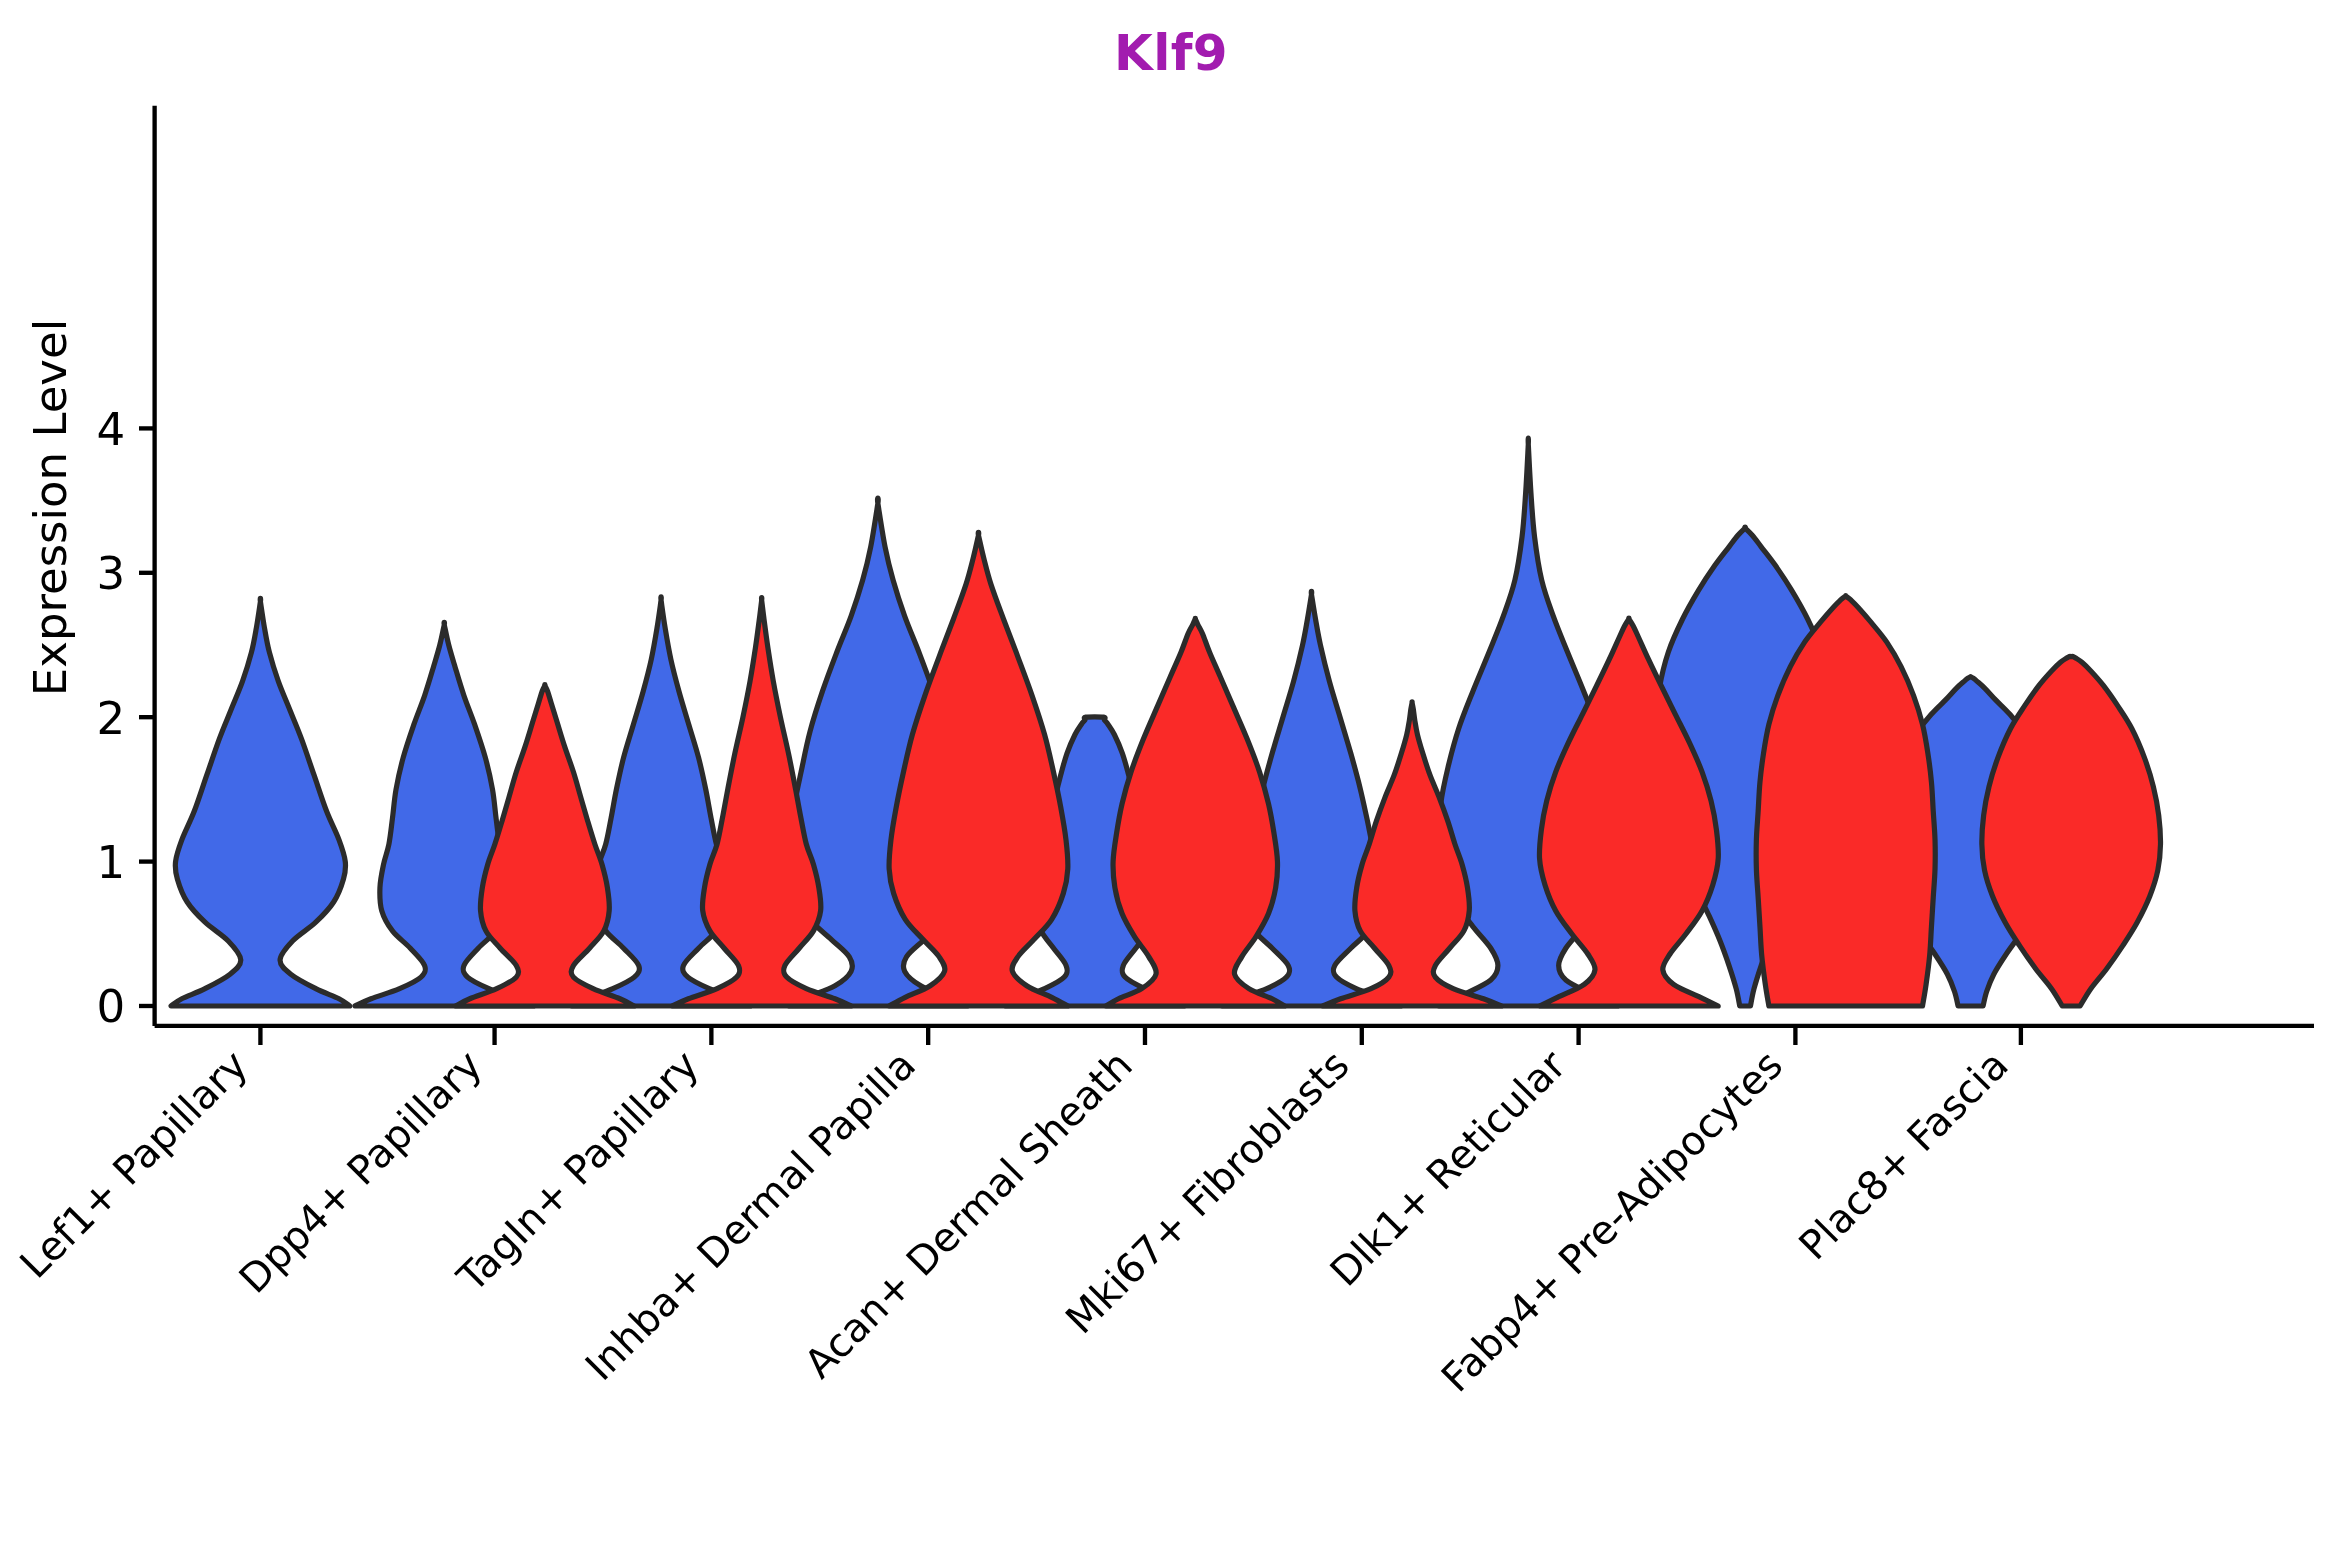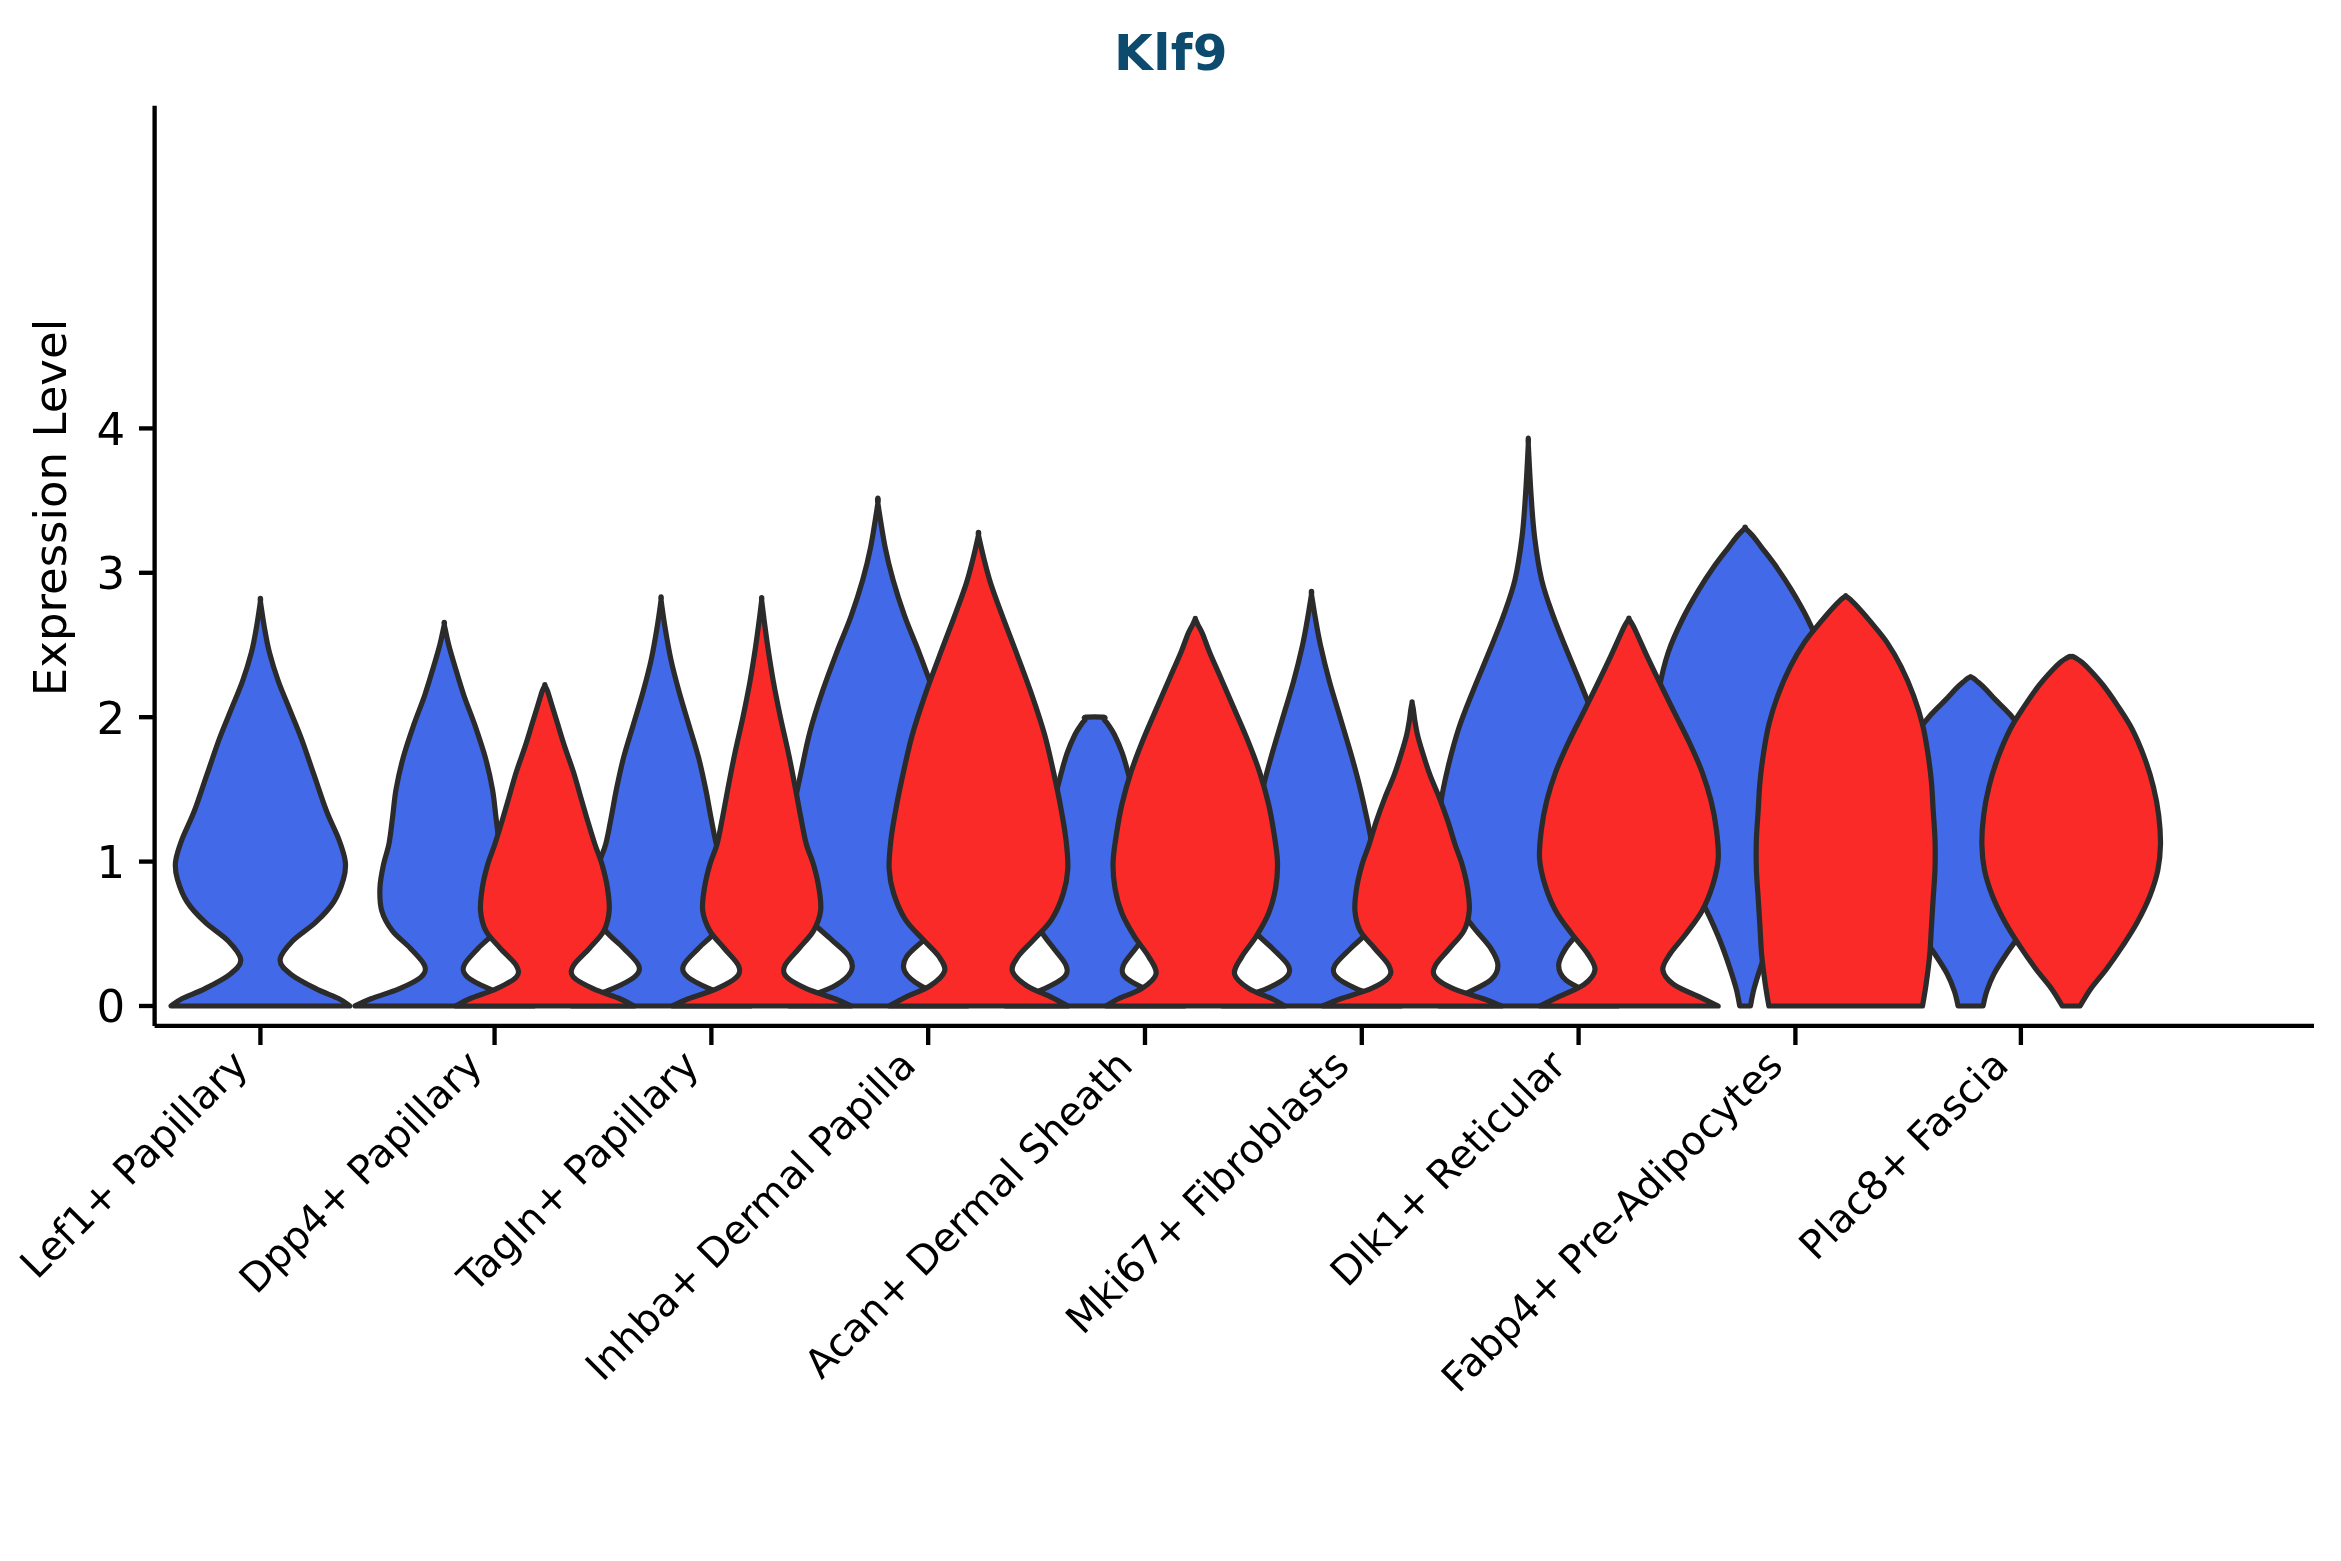--- a/index.html
+++ b/index.html
@@ -20,21 +20,21 @@
     background: #ffffff;
   }
   #chart-title {
     position: absolute;
     left: 0;
     top: 24px;
     width: 2342px;
     text-align: center;
     font-size: 50px;
     font-weight: bold;
-    color: #0c4a6e;
+    color: #a21caf;
     letter-spacing: 0.4px;
   }
   #ylabel {
     position: absolute;
     left: -219px;
     top: 481px;
     width: 538px;
     text-align: center;
     font-size: 45px;
     color: #000000;

